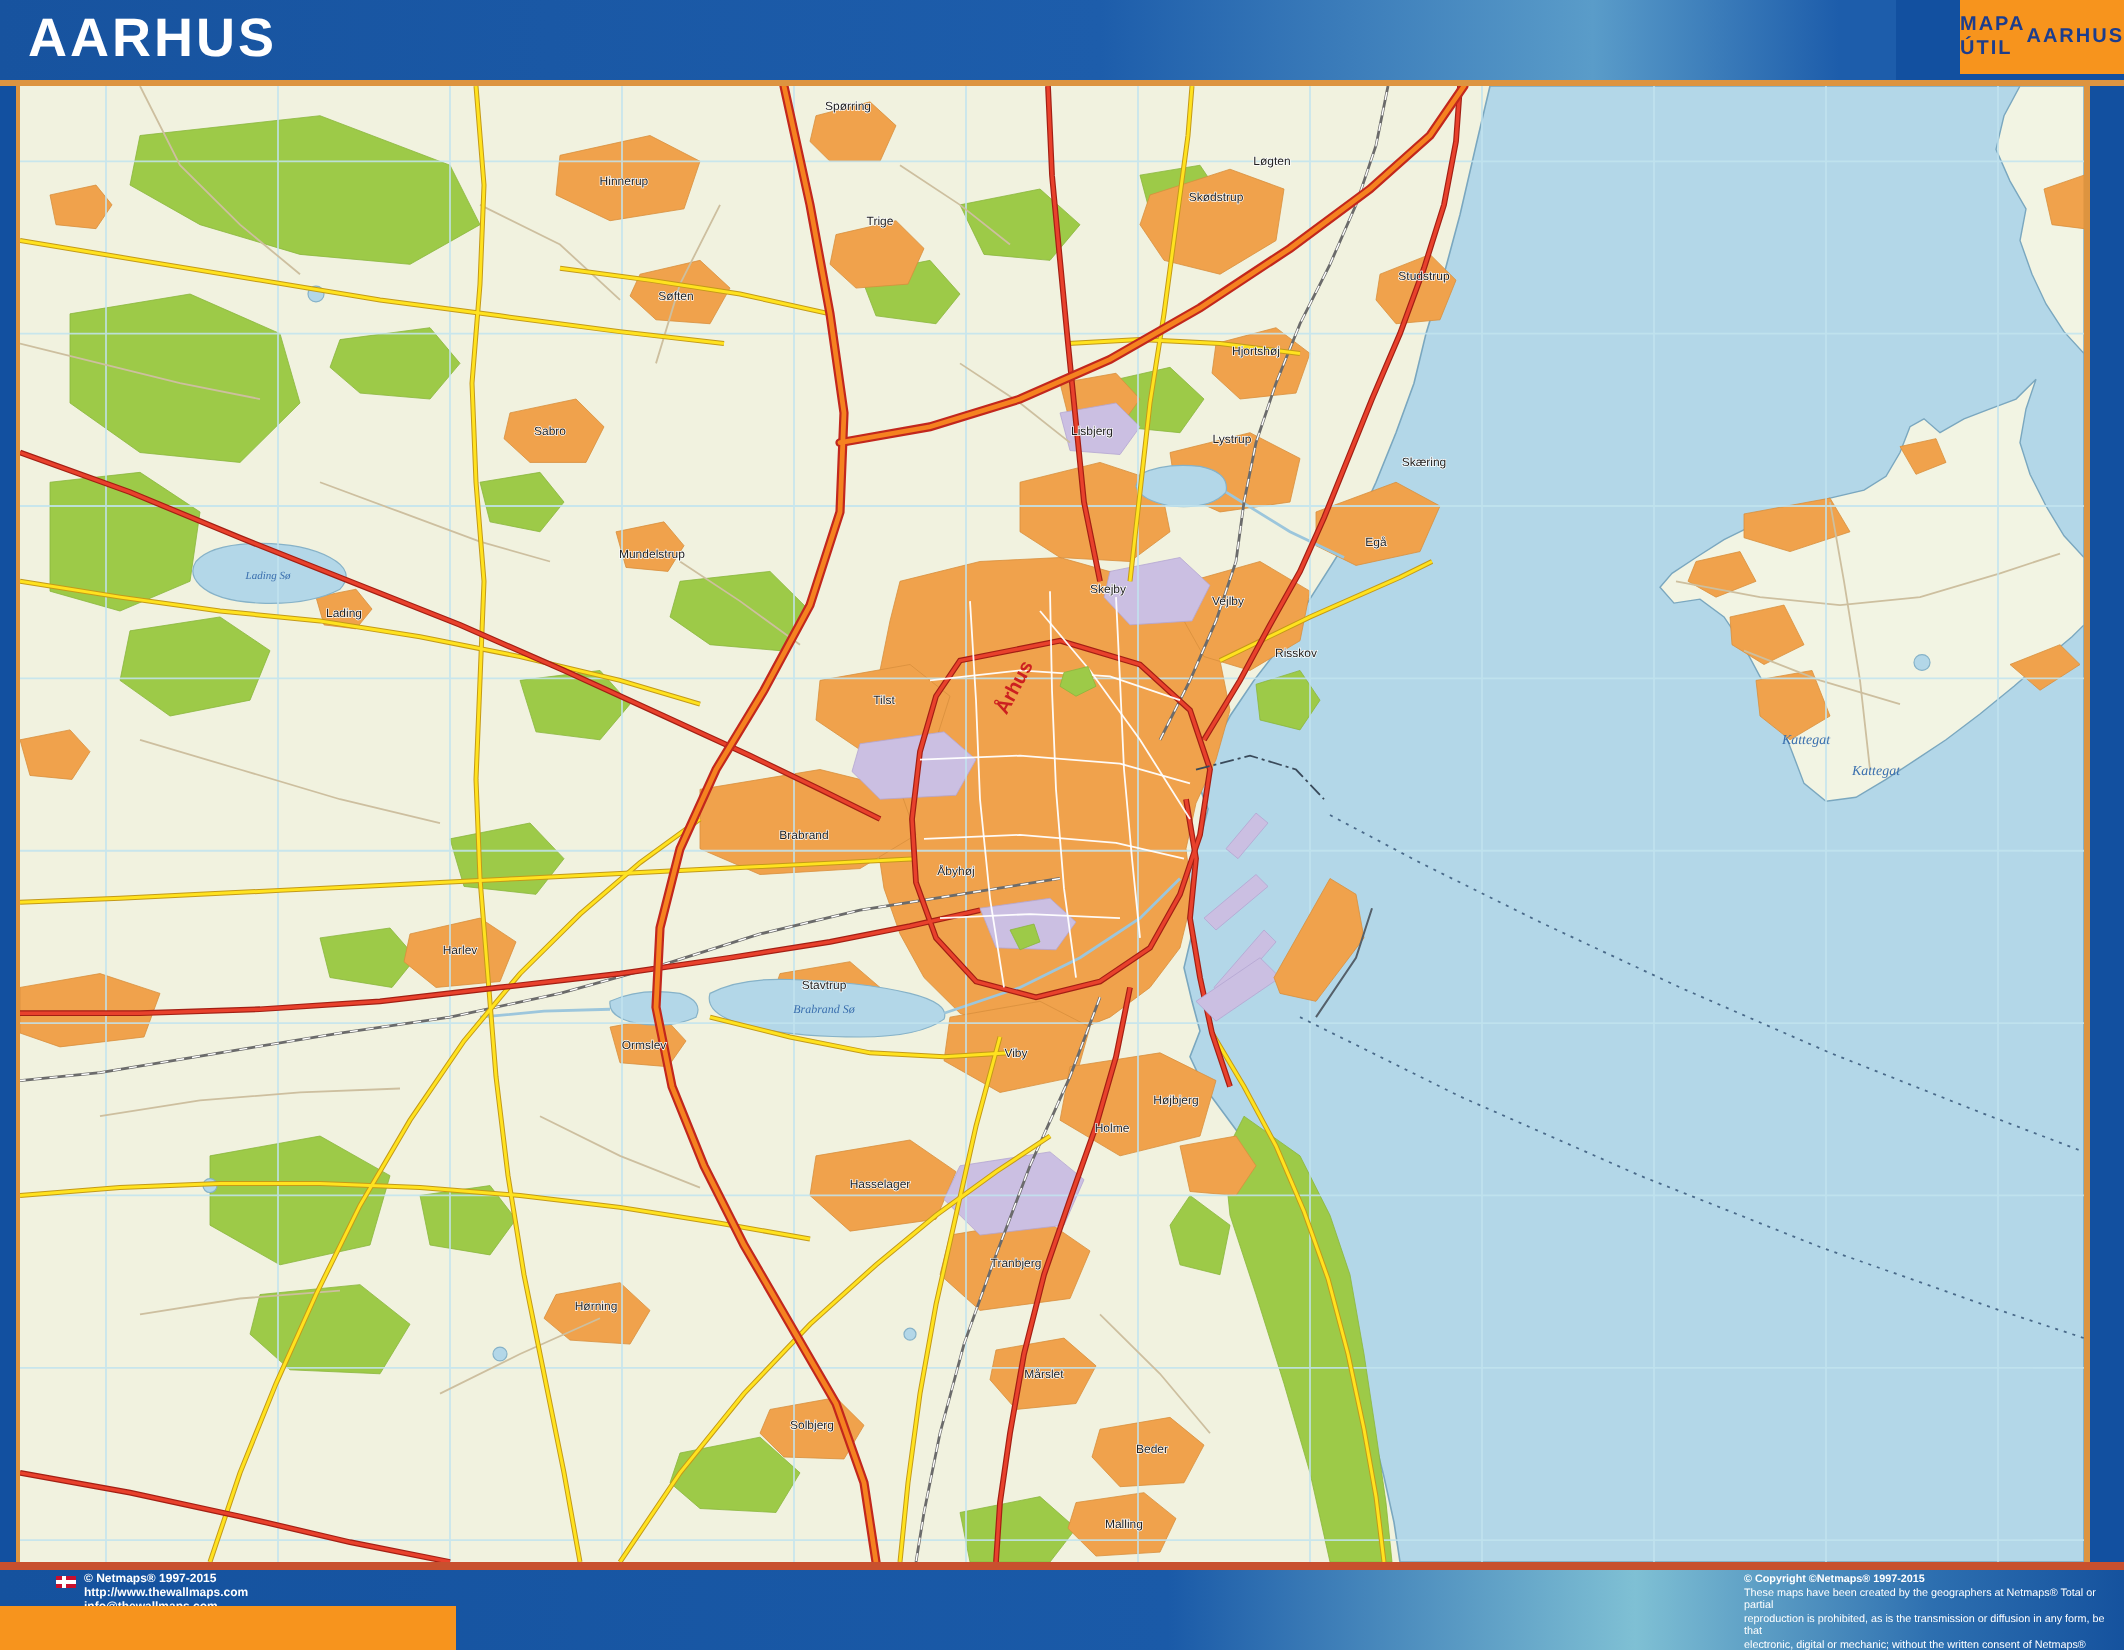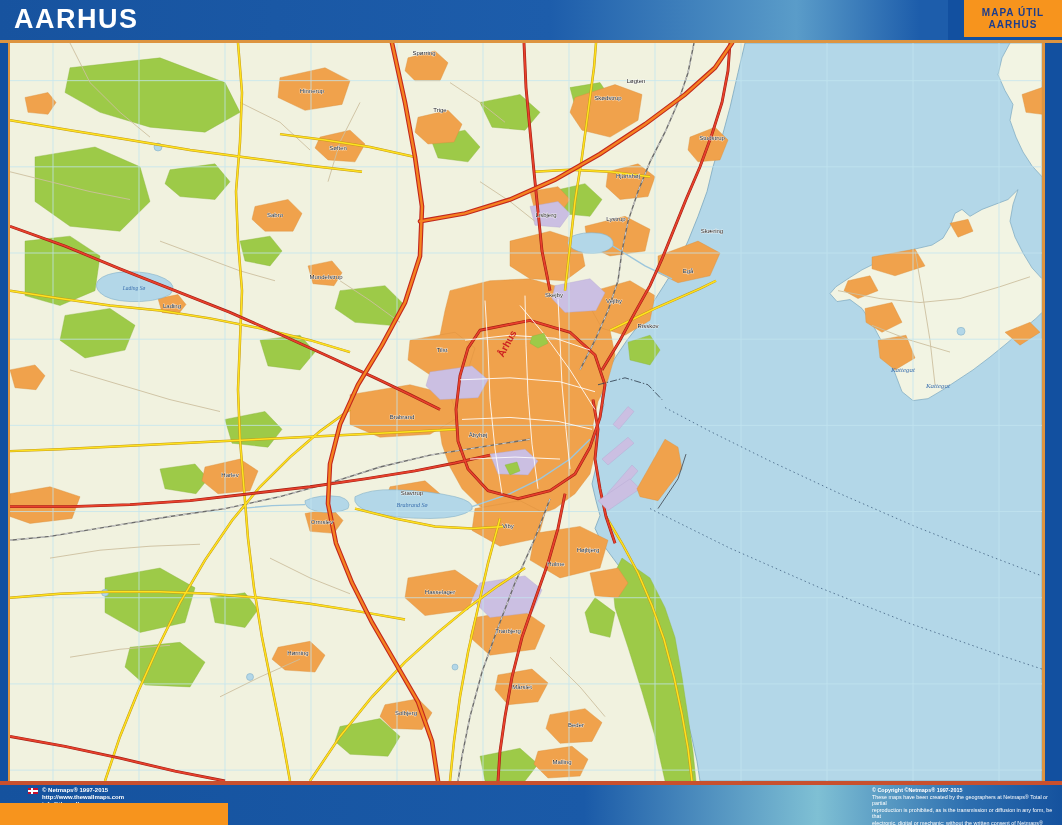--- a/index.html
+++ b/index.html
@@ -13,24 +13,23 @@
     background:linear-gradient(90deg,#17539f 0%,#1d5dab 58%,#5a9cc9 84%,#1d5dab 97%);
   }
   .header-title{
     position:absolute;left:14px;top:4px;color:#ffffff;
     font-size:27px;font-weight:bold;letter-spacing:1.5px;
   }
   .header-rule{
     position:absolute;left:0;top:40px;width:1062px;height:3px;background:#dd9440;
   }
   .badge{
-    position:absolute;right:0;top:0;width:98px;height:37px;background:#f7941d;
-    display:flex;flex-direction:column;align-items:center;justify-content:center;
+    position:absolute;right:0;top:0;width:82px;height:37px;background:#f7941d;
+    display:flex;flex-direction:row;align-items:center;justify-content:center;
     color:#1c3d8d;font-weight:bold;font-size:10px;line-height:12px;letter-spacing:1px;
-    text-align:center;
   }
   
   .edge-orange-left{position:absolute;left:8px;top:43px;width:2px;height:738px;background:#dd9440;}
   .edge-orange-right{position:absolute;left:1042px;top:43px;width:3px;height:738px;background:#dd9440;}
   .edge-orange-bottom{position:absolute;left:0;top:781px;width:1062px;height:4px;background:#c8502e;}
   .map-area{
     position:absolute;left:10px;top:43px;width:1032px;height:738px;background:#f1f2df;
   }
   .map-area svg{display:block;width:1032px;height:738px;}
   

